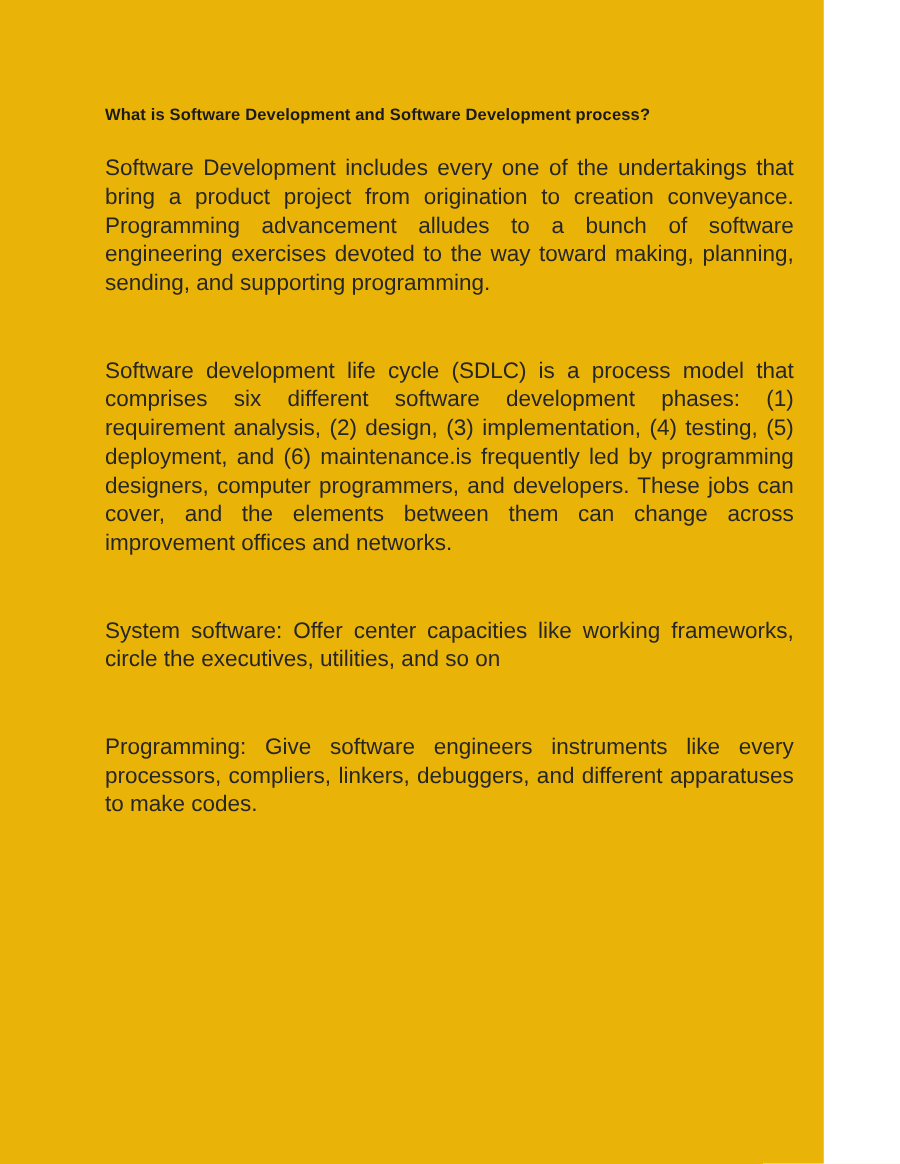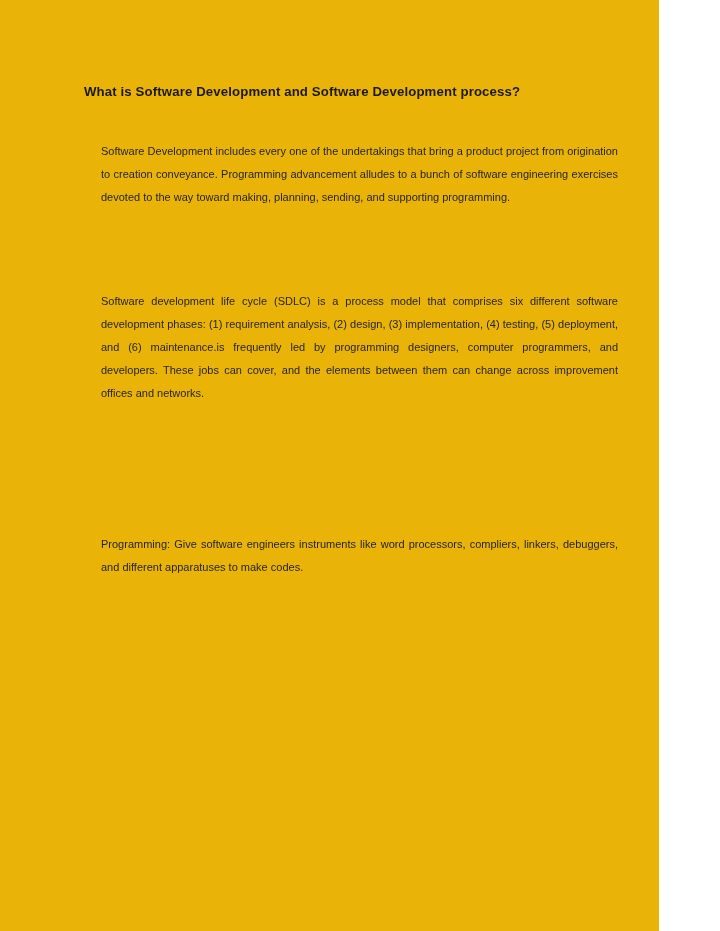--- a/index.html
+++ b/index.html
@@ -37,25 +37,25 @@
     font-size: 13.2px;
     font-weight: bold;
     line-height: 23px;
     color: #1a1a1a;
     text-align: left;
     margin: 0 0 10px 0;
     letter-spacing: 0.01em;
   }
 
   .para {
-    font-size: 11px;
+    font-size: 18px;
     line-height: 23px;
     text-align: justify;
     text-justify: inter-word;
-    margin: 17px;
+    margin: 0;
     color: #262626;
   }
 
   
   .gap-sm { height: 10px; }
   .gap-lg { height: 47px; }
 
   .doc-link {
     color: #1f2d7a;
     text-decoration: underline;
@@ -73,24 +73,25 @@
     <div class="gap-sm"></div>
 
     <p class="para">Software Development includes every one of the undertakings that bring a product project from origination to creation conveyance. Programming advancement alludes to a bunch of software engineering exercises devoted to the way toward making, planning, sending, and supporting programming.</p>
 
     <div class="gap-lg"></div>
 
     <p class="para">Software development life cycle (SDLC) is a process model that comprises six different software development phases: (1) requirement analysis, (2) design, (3) implementation, (4) testing, (5) deployment, and (6) maintenance.is frequently led by programming designers, computer programmers, and developers. These jobs can cover, and the elements between them can change across improvement offices and networks.</p>
 
     <div class="gap-lg"></div>
 
+    <p class="para">System software: Offer center capacities like working frameworks, circle the executives, utilities, and so on</p>
 
     <div class="gap-lg"></div>
 
-    <p class="para">Programming: Give software engineers instruments like word processors, compliers, linkers, debuggers, and different apparatuses to make codes.</p>
+    <p class="para">Programming: Give software engineers instruments like every processors, compliers, linkers, debuggers, and different apparatuses to make codes.</p>
 
     <div class="gap-lg"></div>
 
 
     <div class="gap-lg"></div>
 
 
   </div>
 </div>
 

